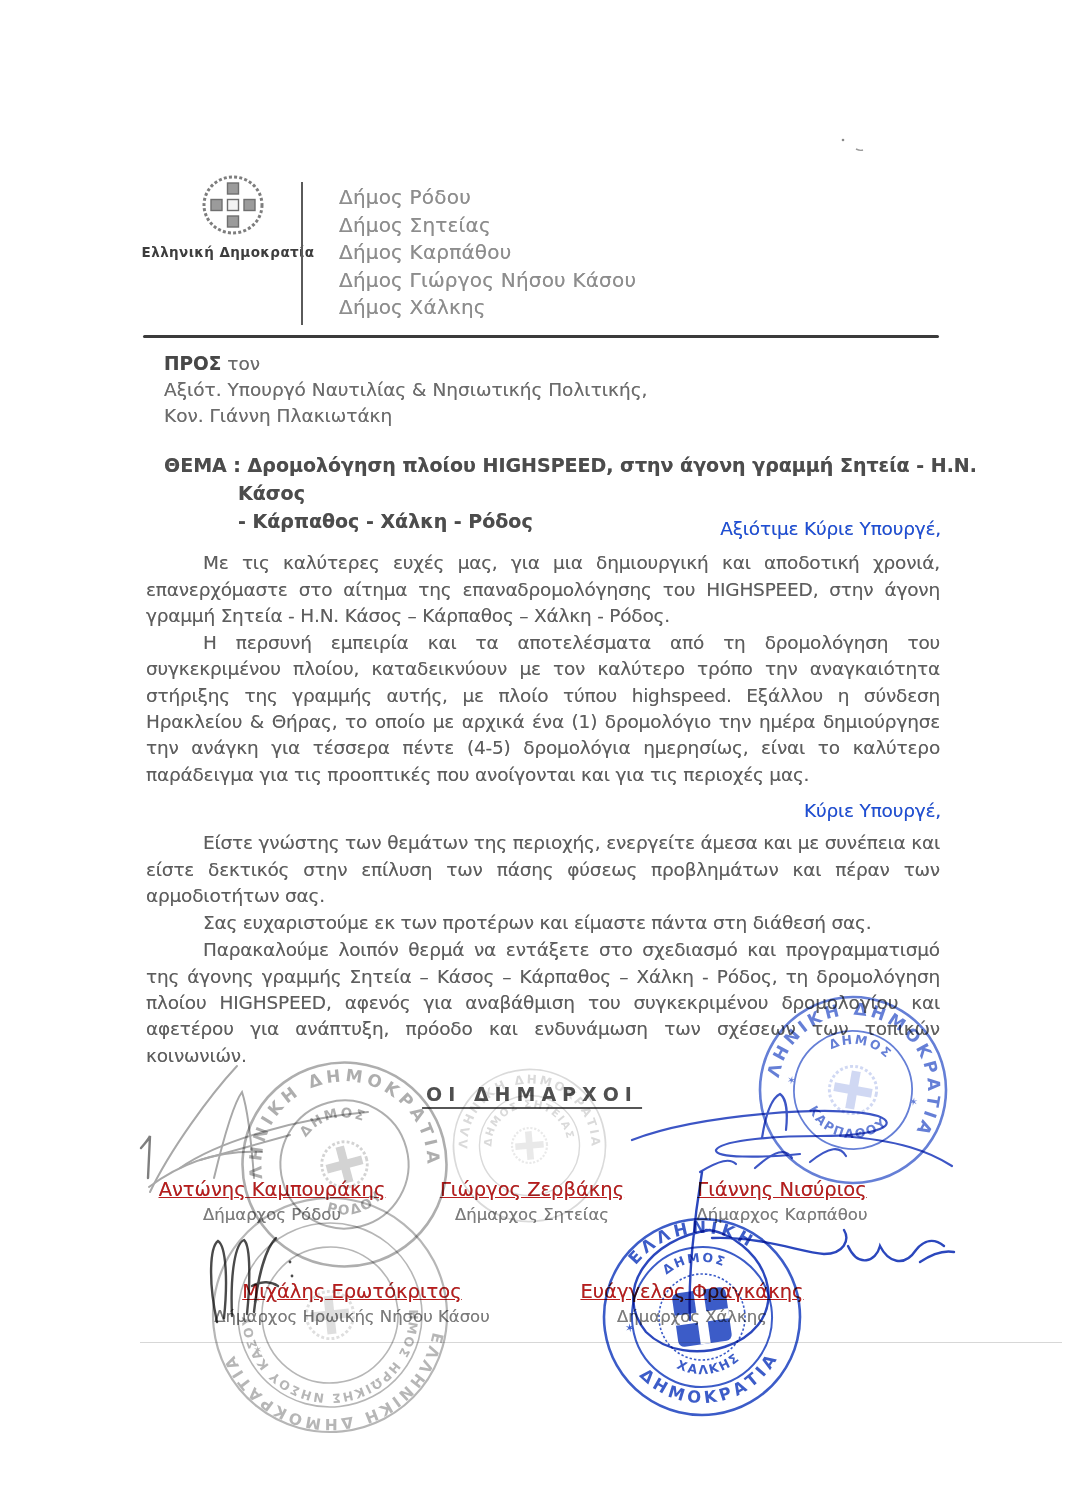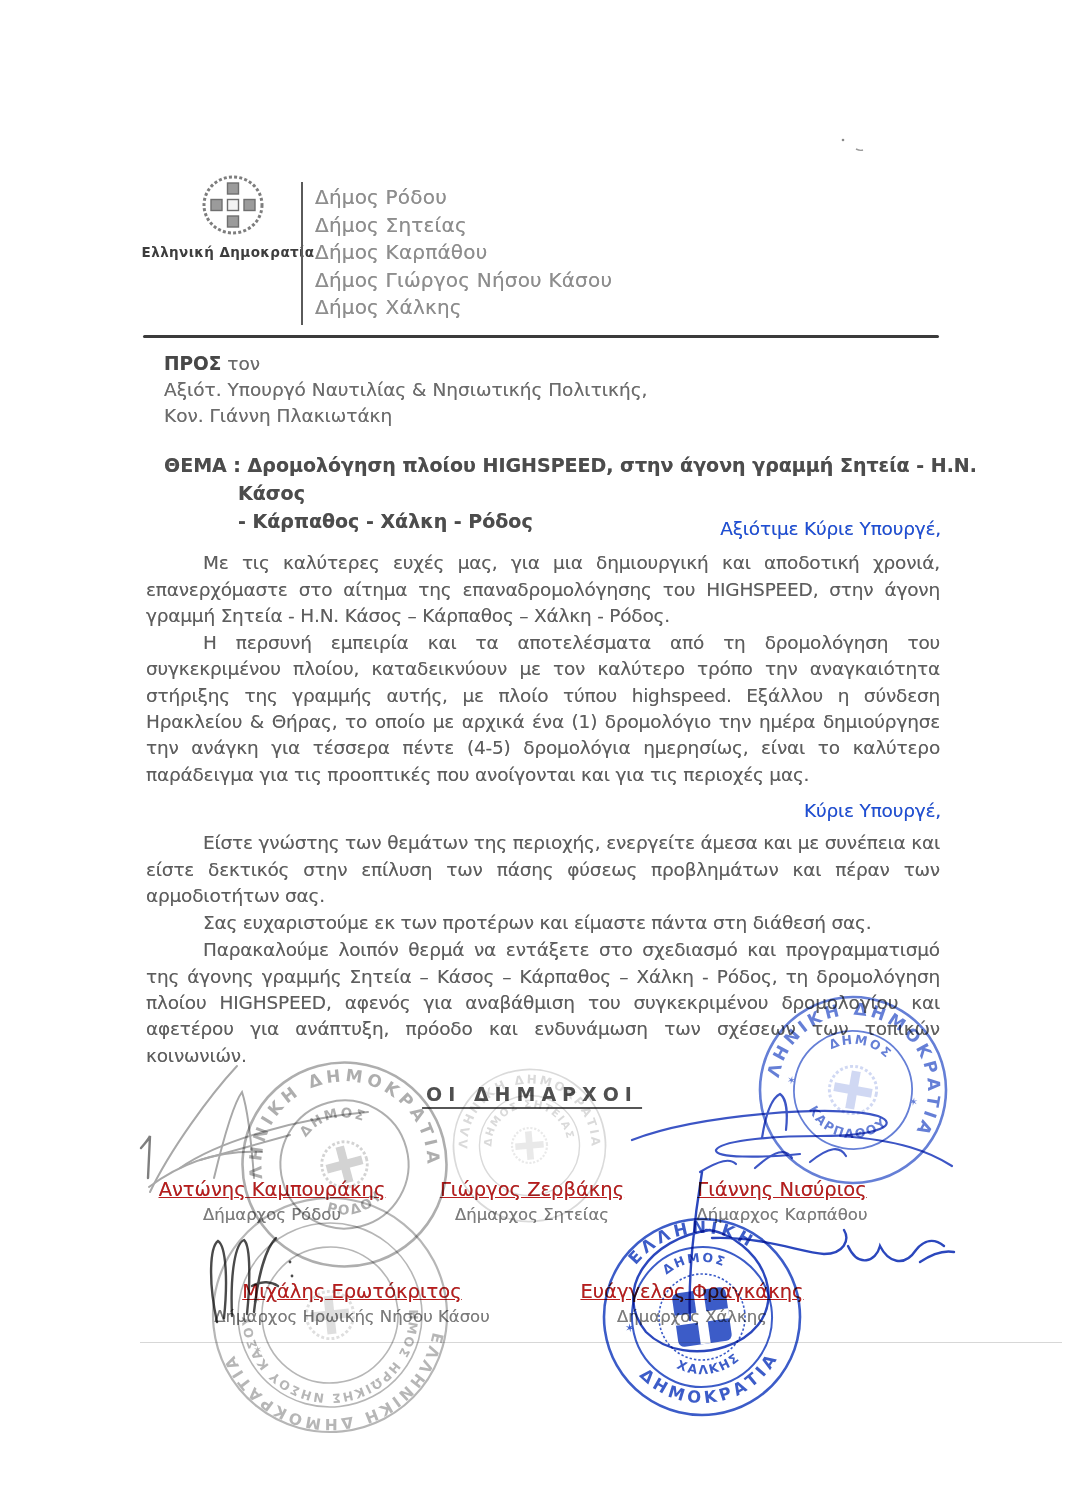--- a/index.html
+++ b/index.html
@@ -6,21 +6,21 @@
   .page{
     position:relative;width:1072px;height:1492px;margin:0 auto;
     background:#ffffff;overflow:hidden;
     font-family:"DejaVu Sans",sans-serif;color:#5a5a5a;
   }
   .abs{position:absolute;}
   
   .emblem-caption{left:138px;top:244px;width:180px;text-align:center;
     font-size:13.5px;font-weight:bold;color:#3d3d3d;letter-spacing:.4px;}
   .vline{left:301px;top:182px;width:2px;height:143px;background:#5a5a5a;}
-  .muni-list{left:315px;top:184px;font-size:20px;line-height:27.6px;color:#8d8d8d;
+  .muni-list{left:339px;top:184px;font-size:20px;line-height:27.6px;color:#8d8d8d;
     letter-spacing:.2px;text-shadow:0 0 .6px rgba(140,140,140,.7);}
   
   .top-rule{left:143px;top:335px;width:796px;height:3px;background:#3b3b3b;border-radius:2px;}
   .fold-line{left:140px;top:1342px;width:922px;height:1px;background:#d7d7d7;}
   
   .recipient{left:164px;top:351px;font-size:18.5px;line-height:26px;color:#6b6b6b;
     text-shadow:0 0 .5px rgba(110,110,110,.6);}
   .recipient .strong{font-weight:bold;color:#474747;}
   .subject{left:164px;top:451px;width:786px;font-size:19px;line-height:28px;
     font-weight:bold;color:#4c4c4c;padding-left:74px;text-indent:-74px;

